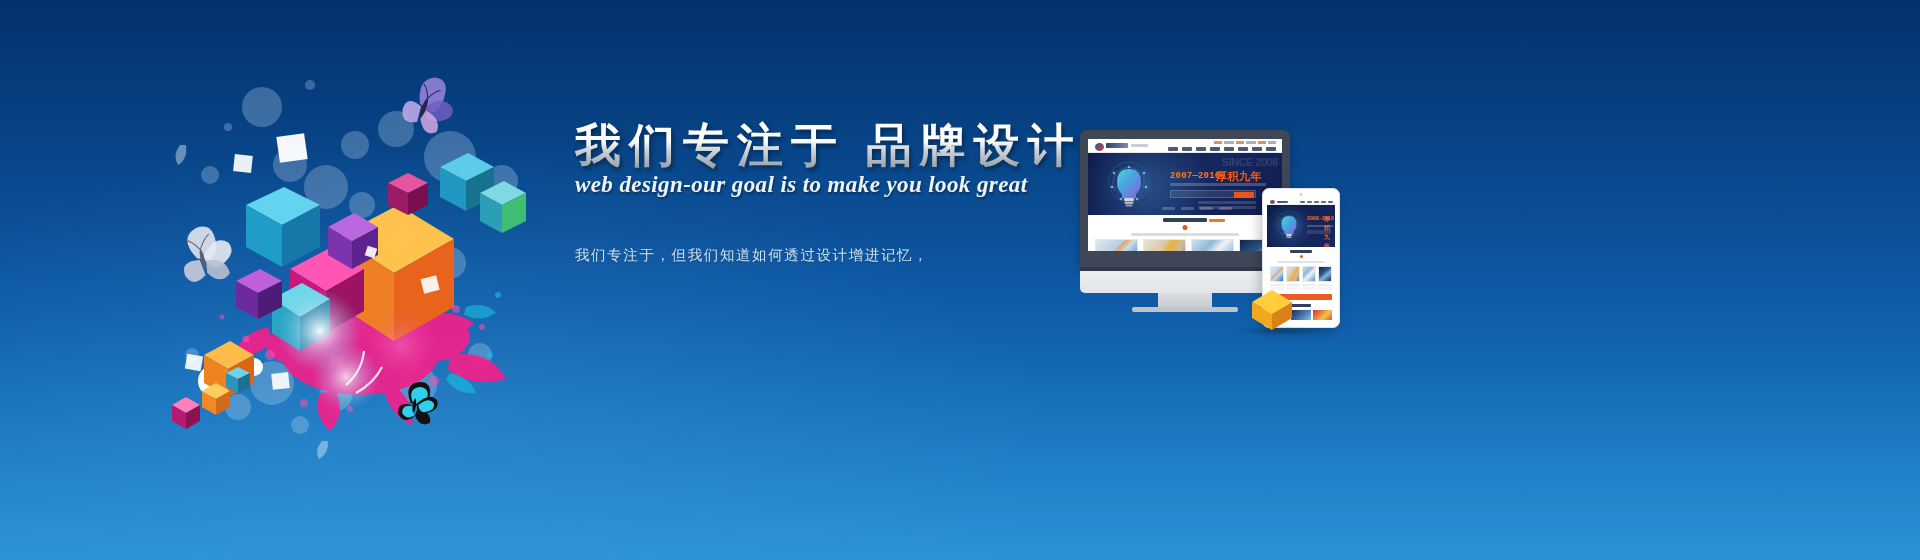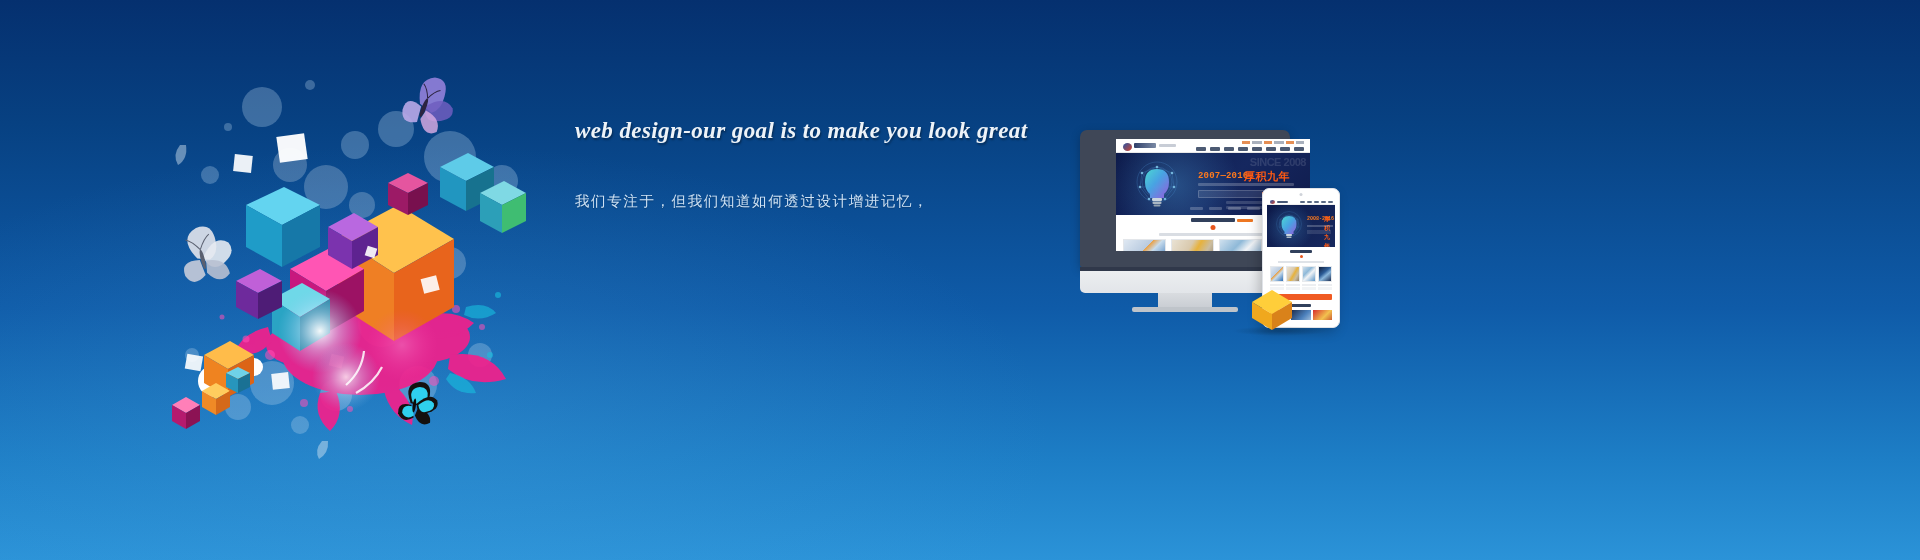--- a/index.html
+++ b/index.html
@@ -70,21 +70,21 @@
 
   
   .monitor { position:absolute; left:0; top:0; width:210px; height:170px; }
   .mon-bezel {
     position:absolute; left:0; top:0; width:210px; height:137px;
     background:#3f4757; border-radius:7px 7px 2px 2px;
     box-shadow:0 3px 10px rgba(0,0,0,.25);
   }
   .mon-screen {
     position:absolute; left:8px; top:9px; width:194px; height:112px;
-    background:#f97316; overflow:hidden;margin-left:28px;
+    background:#f97316; overflow:hidden;
   }
   .mon-chin {
     position:absolute; left:0; top:137px; width:210px; height:4px;
     background:#30384a;
   }
   .mon-body {
     position:absolute; left:0; top:141px; width:210px; height:22px;
     background:linear-gradient(to bottom,#eceef0,#e2e5e9);
     border-radius:0 0 5px 5px;
   }
@@ -427,20 +427,21 @@
       </g>
 
       <g fill="#dbe8f5" opacity=".45">
         <path d="M30 90 q-8 10 -2 20 q10 -6 8 -20 z"></path>
         <path d="M172 386 q-8 9 -3 18 q10 -6 9 -18 z"></path>
       </g>
     </svg>
   </div>
 
   <div id="copy">
+    <h1 class="headline">我们专注于 品牌设计</h1>
     <div class="subhead">web design-our goal is to make you look great</div>
     <div class="body-block">
       <p class="body-line">我们专注于，但我们知道如何透过设计增进记忆，</p>
     </div>
   </div>
 
   <div id="devices">
 
     <div class="monitor">
       <div class="mon-bezel">

